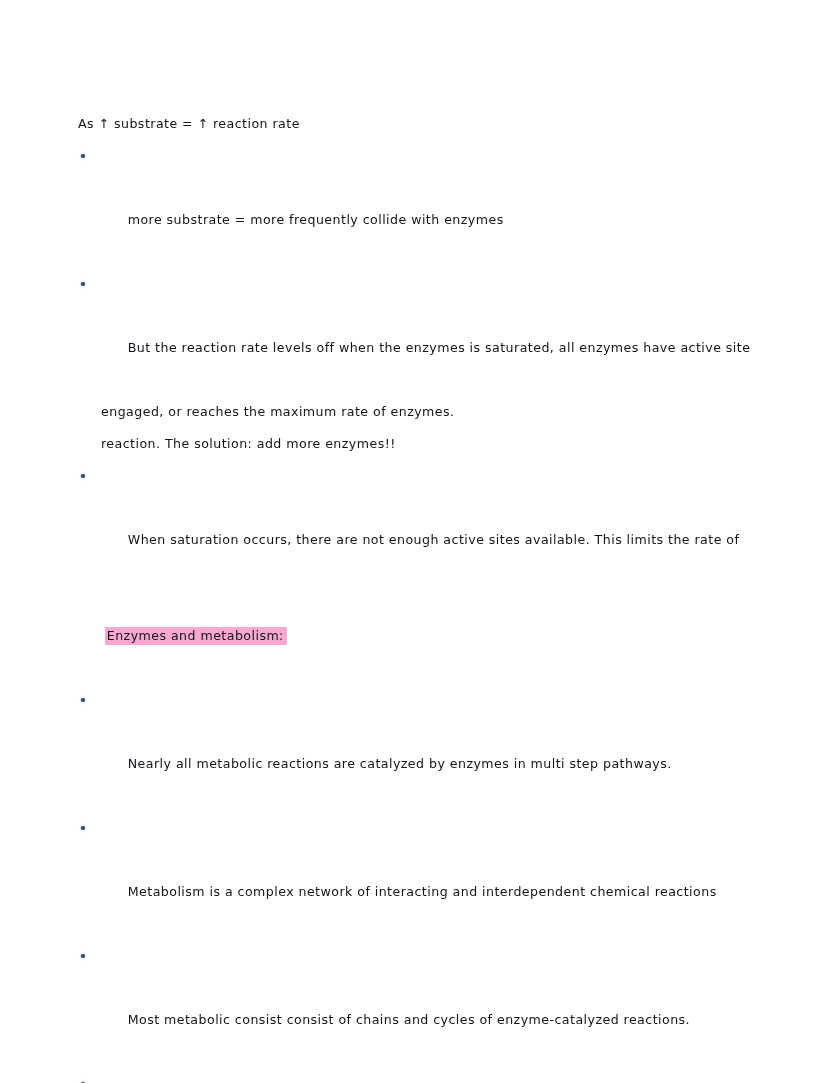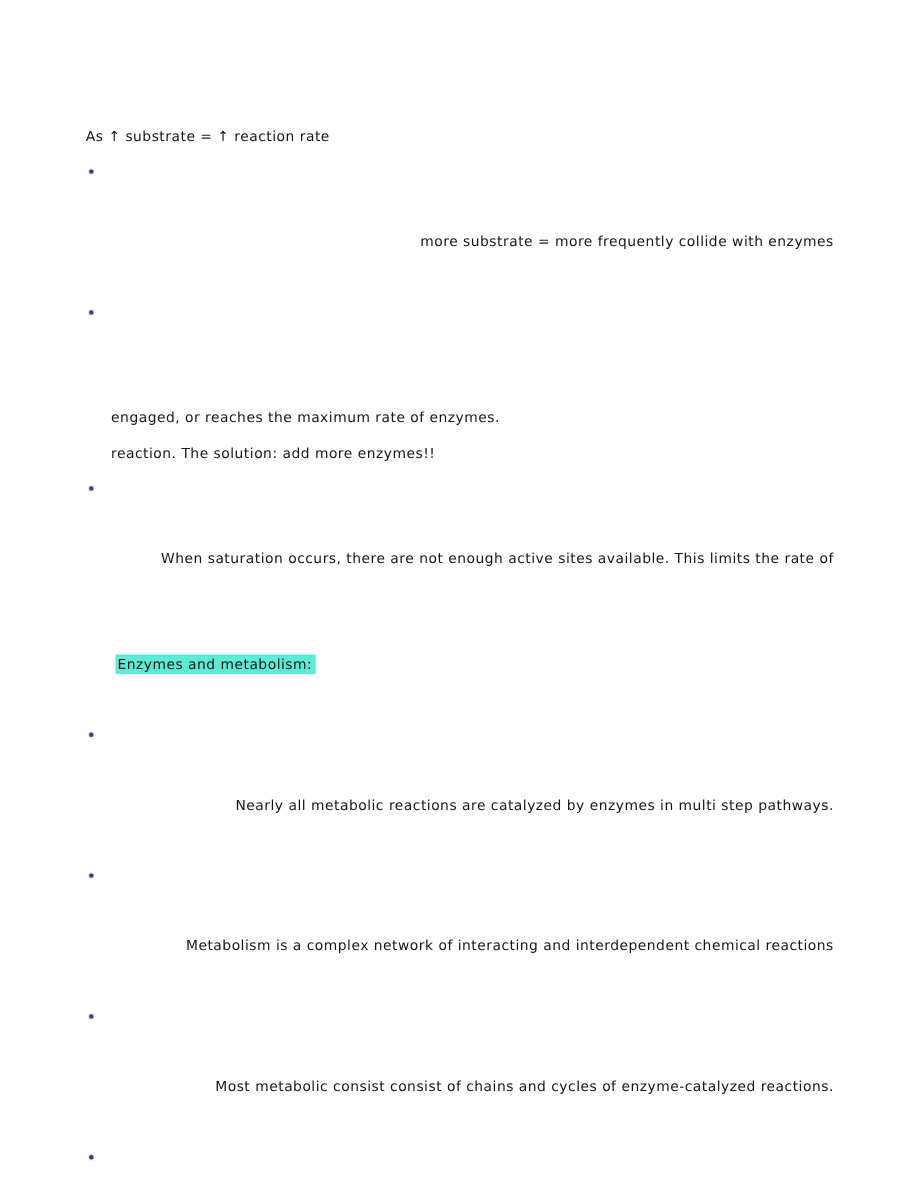--- a/index.html
+++ b/index.html
@@ -51,38 +51,37 @@
 
   
   .cont {
     padding-left: 23px;
   }
 
   
   .bullet {
     position: relative;
     padding-left: 23px;
-    text-align: right;
   }
   .bullet .dot,
   .bullet-tight .dot {
     position: absolute;
     left: 3px;
     top: 14px;
     width: 4px;
     height: 4px;
     border-radius: 50%;
     background: #3a4468;
     box-shadow: 0 0 1.5px 0.6px rgba(120,140,200,0.45);
   }
 
   
   .hl {
     display: inline;
-    background: #5eead4;
+    background: #f9a8d4;
     padding: 1px 3px 2px 2px;
     border-radius: 1px;
     box-decoration-break: clone;
     -webkit-box-decoration-break: clone;
   }
 </style>
 </head>
 <body>
 
 <div class="page">
@@ -90,20 +89,21 @@
 
     <div class="line plain">As ↑ substrate = ↑ reaction rate</div>
 
     <div class="line bullet">
       <span class="dot"></span>
       <span>more substrate = more frequently collide with enzymes</span>
     </div>
 
     <div class="line bullet">
       <span class="dot"></span>
+      <span>But the reaction rate levels off when the enzymes is saturated, all enzymes have active site</span>
     </div>
     <div class="line cont">engaged, or reaches the maximum rate of enzymes.</div>
 
     <div class="line cont">reaction. The solution: add more enzymes!!</div>
     <div class="line bullet">
       <span class="dot"></span>
       <span>When saturation occurs, there are not enough active sites available. This limits the rate of</span>
     </div>
 
     <div class="line plain">

